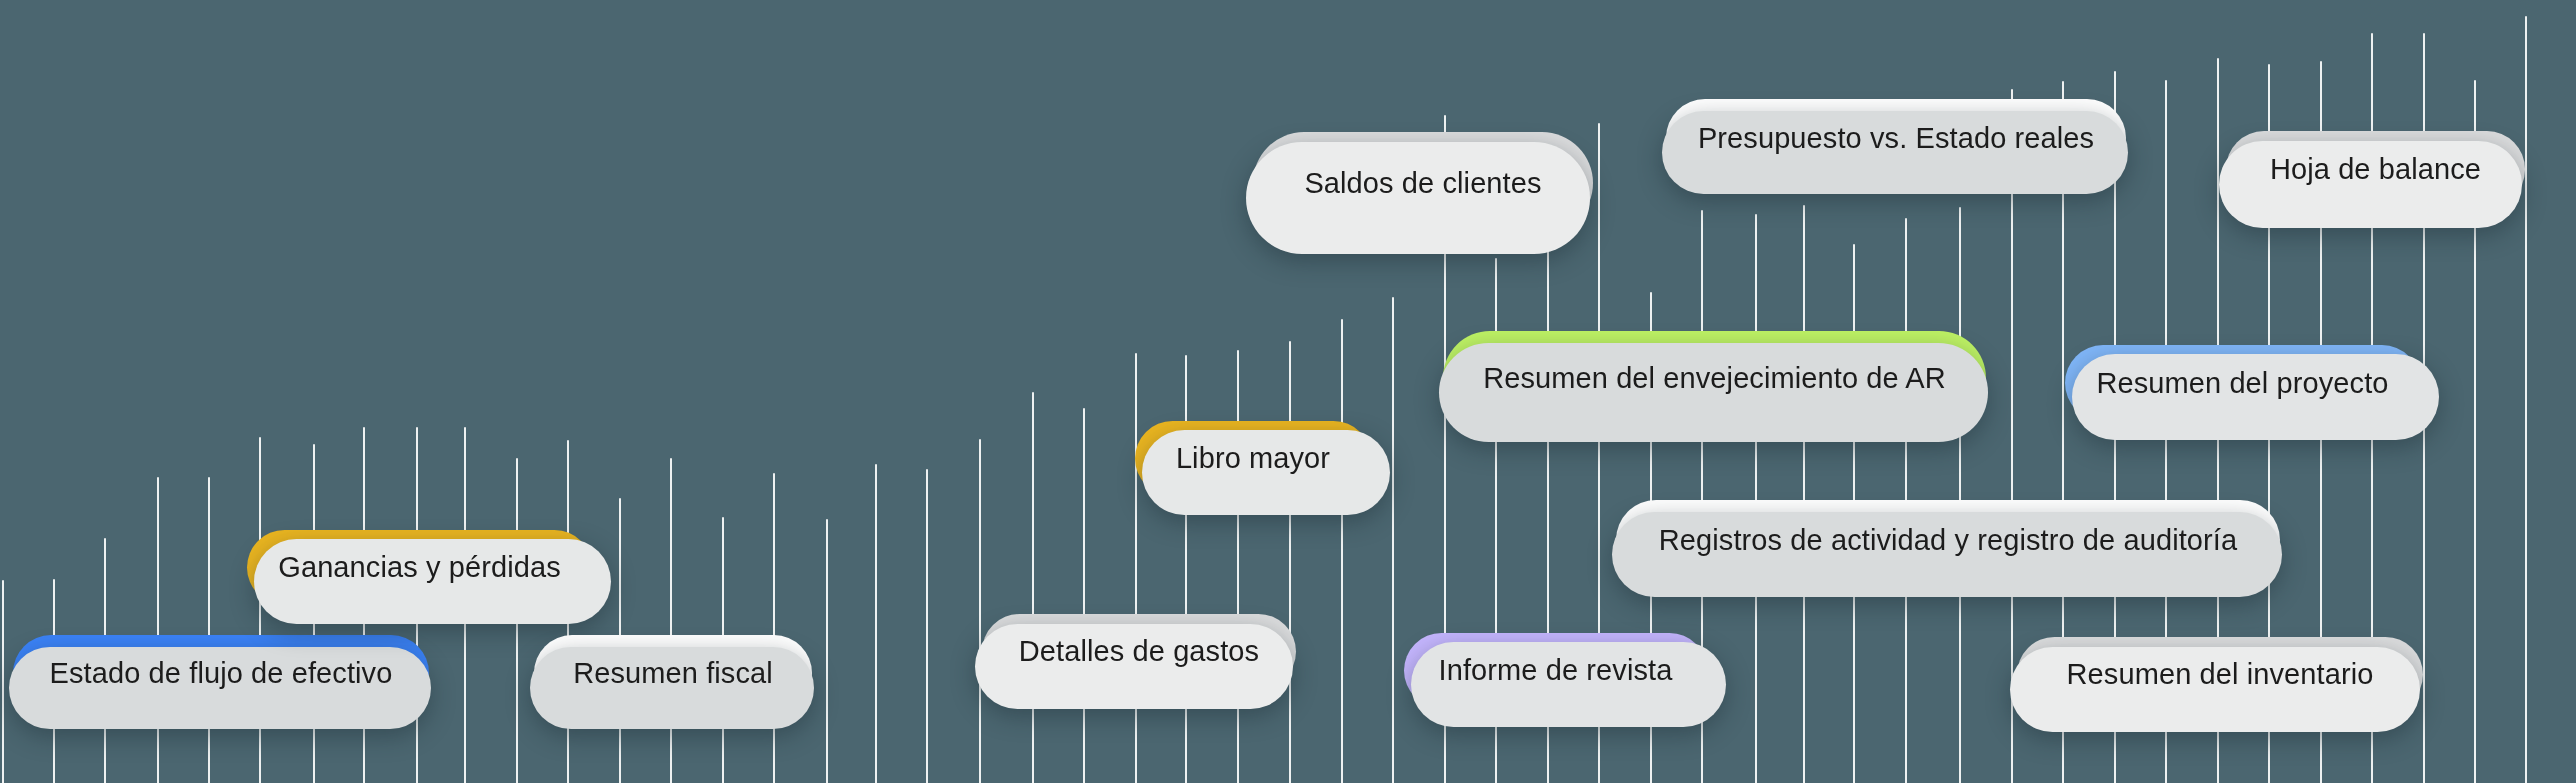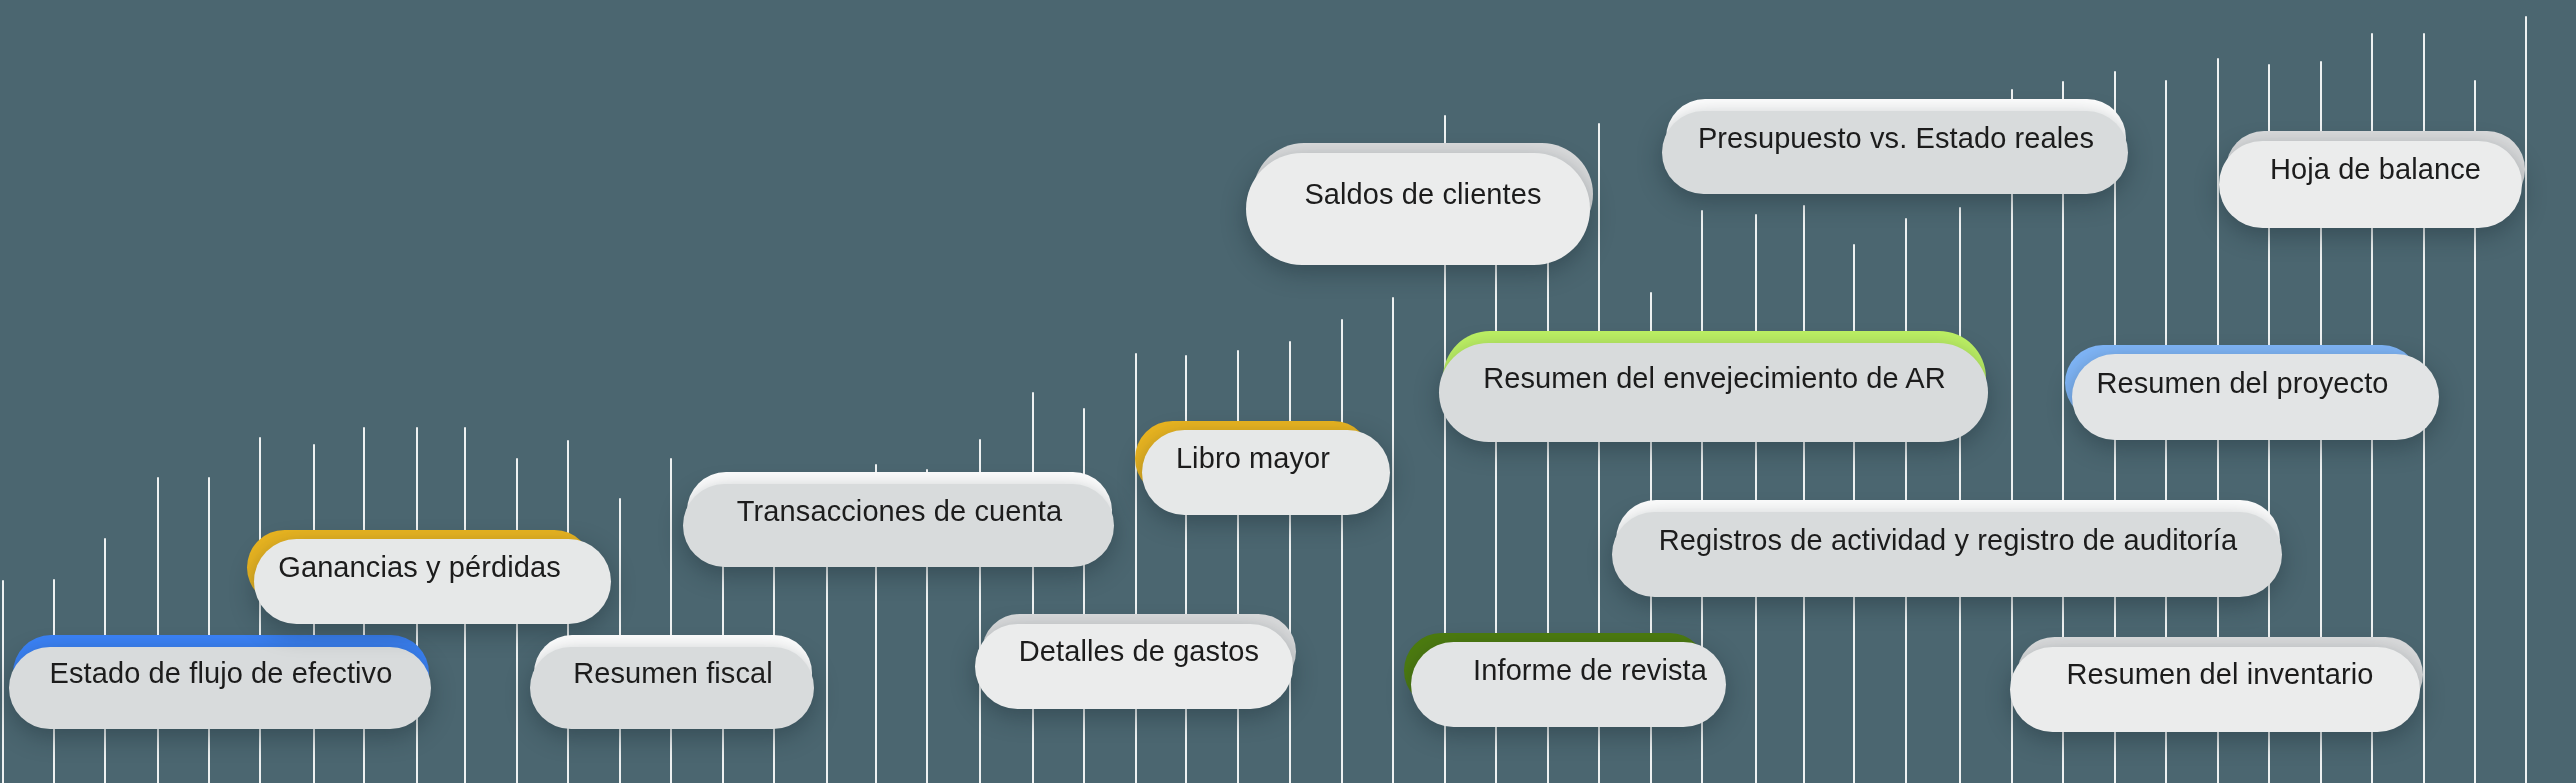--- a/index.html
+++ b/index.html
@@ -106,33 +106,30 @@
     <div class="wave-line" style="left: 2525px; top: 16px; height: 768px; width: 2.2px; background: rgb(238, 241, 241);"></div>
     <div class="pill white" style="left: 13px; top: 635px; width: 416px; height: 77px; border-radius: 38px; background: #3b82f6; color: rgb(28, 28, 28);">
       <span class="pill-label">Estado de flujo de efectivo</span>
     </div>
     <div class="pill yellow" style="left: 247px; top: 521px; width: 345px; height: 75px; border-radius: 38px; background: rgb(234, 181, 32); color: rgb(28, 28, 28); margin-top: 9px;">
       <span class="pill-label">Ganancias y pérdidas</span>
     </div>
     <div class="pill white" style="left: 534px; top: 635px; width: 278px; height: 77px; border-radius: 38px; background: rgb(254, 254, 254); color: rgb(28, 28, 28);">
       <span class="pill-label">Resumen fiscal</span>
     </div>
-    <div class="pill white" style="left: 687px; top: 472px; width: 425px; height: 78px; border-radius: 39px; background: rgb(254, 254, 254); color: rgb(28, 28, 28);">
-      <span class="pill-label">Transacciones de cuenta</span>
-    </div>
     <div class="pill gray" style="left: 982px; top: 614px; width: 314px; height: 75px; border-radius: 38px; background: rgb(219, 220, 221); color: rgb(28, 28, 28);">
       <span class="pill-label">Detalles de gastos</span>
     </div>
     <div class="pill yellow" style="left: 1135px; top: 421px; width: 236px; height: 75px; border-radius: 38px; background: rgb(234, 181, 32); color: rgb(28, 28, 28);">
       <span class="pill-label">Libro mayor</span>
     </div>
-    <div class="pill gray" style="left: 1253px; top: 143px; width: 340px; height: 102px; border-radius: 51px; background: rgb(219, 220, 221); color: rgb(28, 28, 28);">
+    <div class="pill gray" style="left: 1253px; top: 132px; width: 340px; height: 102px; border-radius: 51px; background: rgb(219, 220, 221); color: rgb(28, 28, 28);">
       <span class="pill-label">Saldos de clientes</span>
     </div>
-    <div class="pill blue" style="left: 1404px; top: 633px; width: 303px; height: 75px; border-radius: 38px; background: #4d7c0f; color: rgb(28, 28, 28); justify-content: flex-end;">
+    <div class="pill blue" style="left: 1404px; top: 633px; width: 303px; height: 75px; border-radius: 38px; background: #c4b5fd; color: rgb(28, 28, 28);">
       <span class="pill-label">Informe de revista</span>
     </div>
     <div class="pill white" style="left: 1443px; top: 331px; width: 543px; height: 94px; border-radius: 47px; background: #bef264; color: rgb(28, 28, 28);">
       <span class="pill-label">Resumen del envejecimiento de AR</span>
     </div>
     <div class="pill white" style="left: 1666px; top: 99px; width: 460px; height: 78px; border-radius: 39px; background: rgb(254, 254, 254); color: rgb(28, 28, 28);">
       <span class="pill-label">Presupuesto vs. Estado reales</span>
     </div>
     <div class="pill white" style="left: 1616px; top: 500px; width: 664px; height: 80px; border-radius: 40px; background: rgb(254, 254, 254); color: rgb(28, 28, 28);">
       <span class="pill-label">Registros de actividad y registro de auditoría</span>

